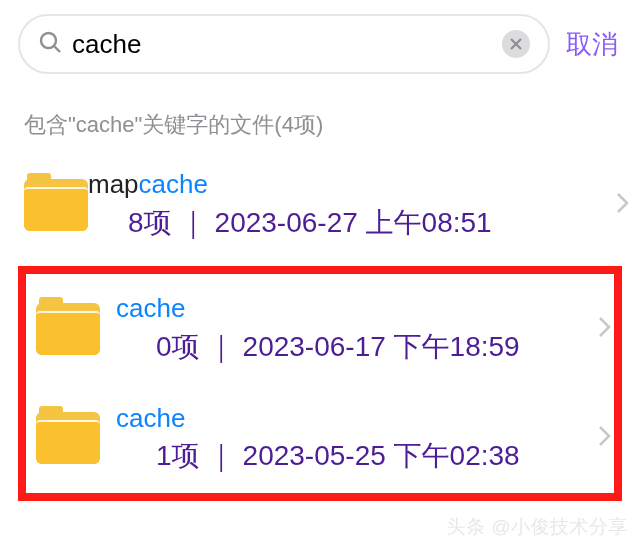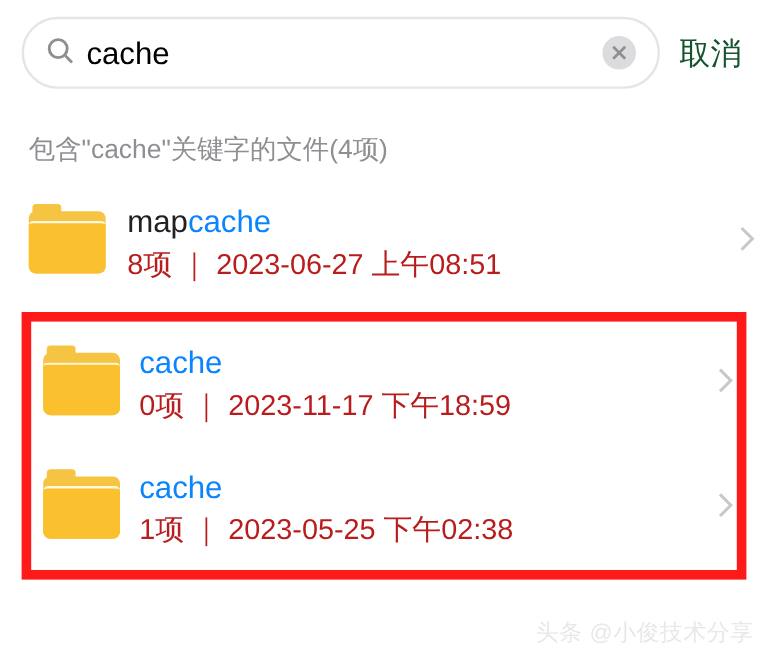--- a/index.html
+++ b/index.html
@@ -47,39 +47,38 @@
       border-radius: 50%;
       background: #dcdcdf;
       display: flex;
       align-items: center;
       justify-content: center;
       color: #8e8e93;
       flex-shrink: 0;
       cursor: pointer;
     }
     .cancel {
-      color: #14532d;
+      color: #8b5cf6;
       font-size: 26px;
       cursor: pointer;
       flex-shrink: 0;
       padding-right: 4px;
     }
     .section-header {
       padding: 18px 24px 10px;
       color: #8e8e93;
       font-size: 22px;
     }
     .list {
       padding: 0;
     }
     .row {
       display: flex;
       align-items: center;
       padding: 18px 10px 18px 24px;
-      gap: 18px;
       cursor: pointer;
     }
     .folder-icon {
       width: 64px;
       height: 52px;
       position: relative;
       flex-shrink: 0;
     }
     .folder-back {
       position: absolute;
@@ -113,22 +112,23 @@
     }
     .row-title {
       font-size: 26px;
       color: #222;
       line-height: 1.3;
       margin-bottom: 2px;
     }
     .row-title .hl { color: #0a84ff; }
     .row-title.all-hl { color: #0a84ff; }
     .row-sub {
-      font-size: 24px;
-      color: #b91c1c;
+      font-size: 28px;
+      color: #4c1d95;
+      margin-left: 40px;
     }
     .chevron {
       color: #c7c7cc;
       flex-shrink: 0;
     }
     .highlight-box {
       border: 8px solid #ff1a1a;
       margin: 6px 18px 0 18px;
       padding: 0;
     }
@@ -192,21 +192,21 @@
     <div class="row">
       <div class="folder-icon">
         <div class="folder-tab"></div>
           <div class="folder-back"></div>
           <div class="folder-front"></div>
       </div>
       <div class="row-content">
         <div class="row-title all-hl">
           <span></span><span class="hl">cache</span>
         </div>
-        <div class="row-sub">0项 ｜ 2023-11-17 下午18:59</div>
+        <div class="row-sub">0项 ｜ 2023-06-17 下午18:59</div>
       </div>
       <span class="chevron">
         <svg width="14" height="24" viewBox="0 0 14 24" fill="none" stroke="currentColor" stroke-width="2.5">
             <polyline points="2,3 11,12 2,21"></polyline>
           </svg>
       </span>
     </div>
 
     <div class="row">
       <div class="folder-icon">

